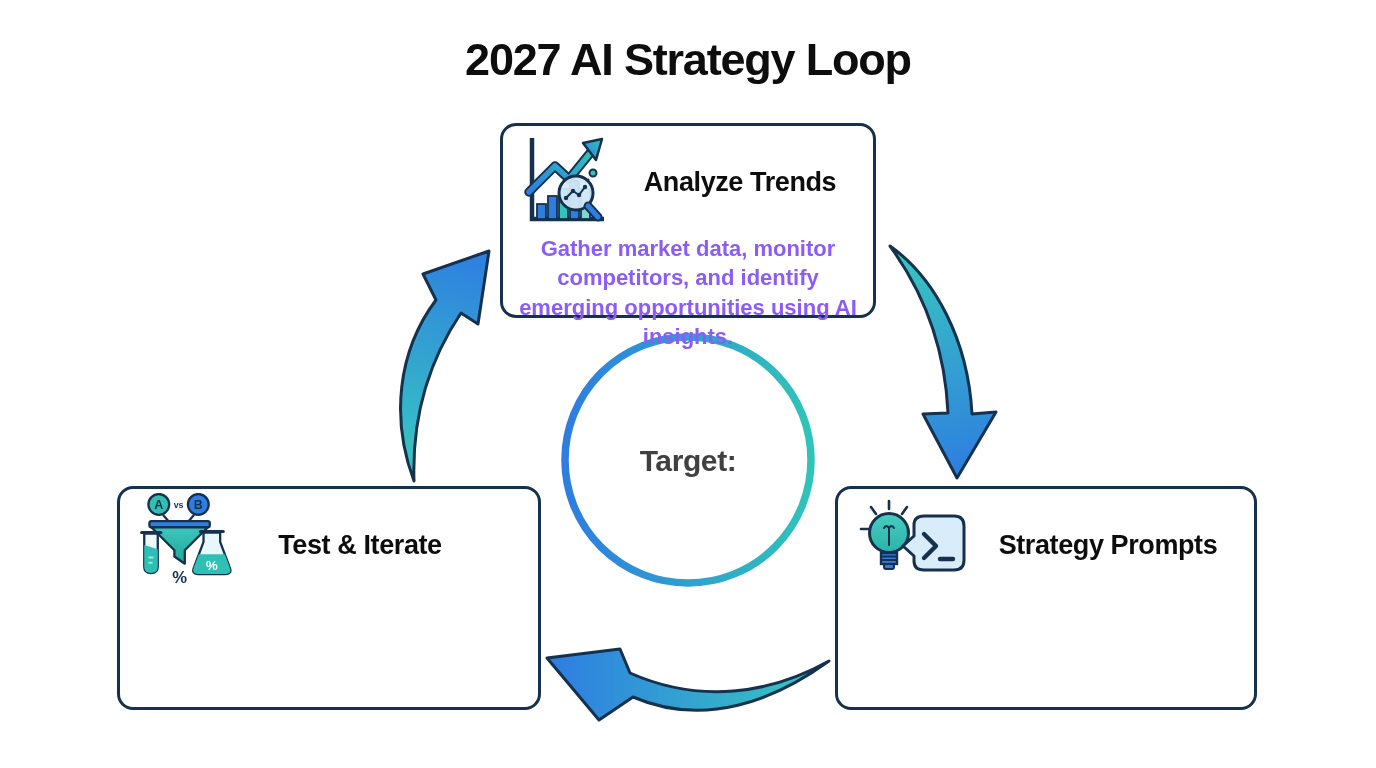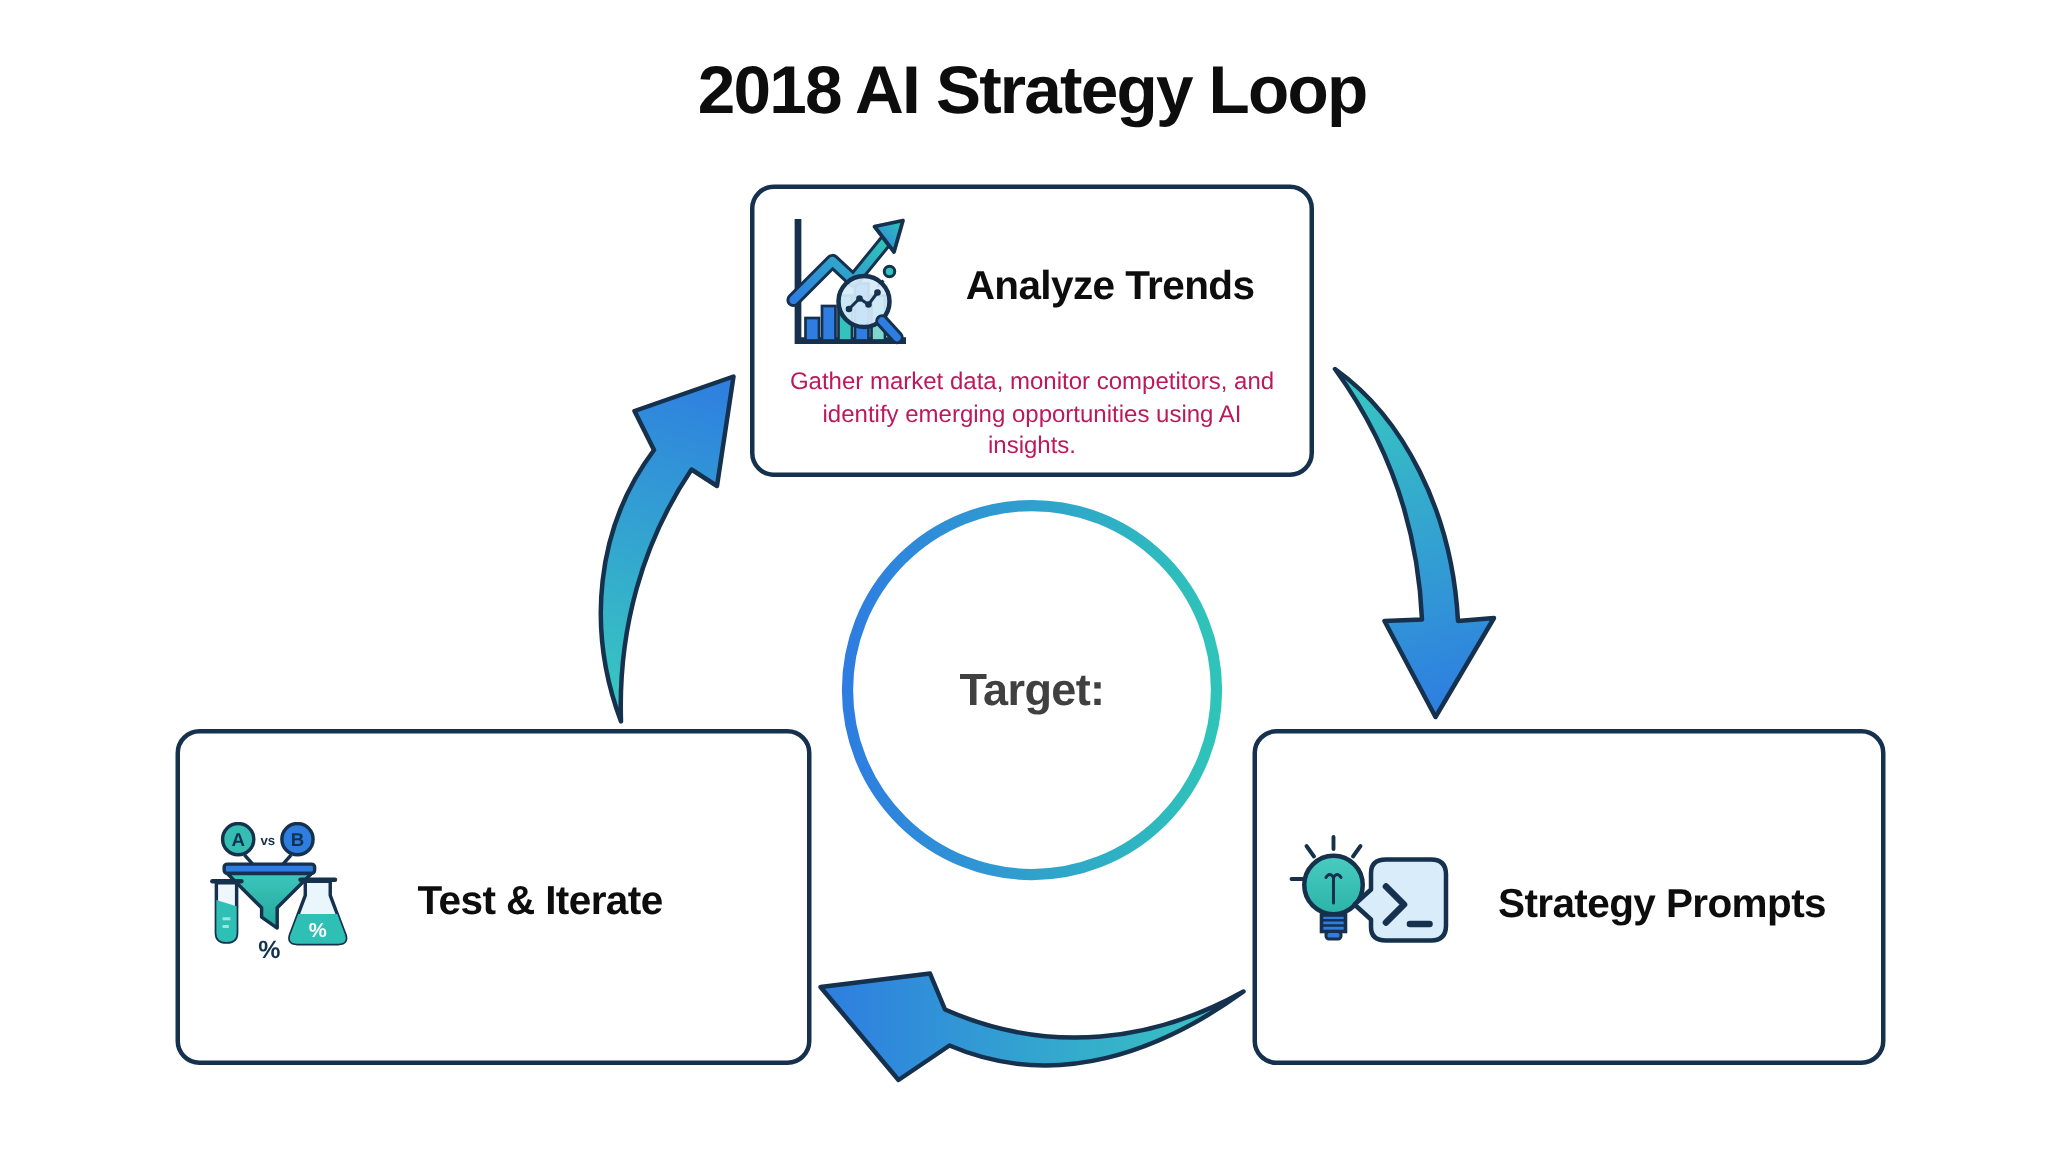--- a/index.html
+++ b/index.html
@@ -27,21 +27,20 @@
     top: 0; left: 0;
     width: 1376px; height: 768px;
   }
   .node {
     position: absolute;
     background: #ffffff;
     border: 3px solid #15314d;
     border-radius: 16px;
     display: flex;
     flex-direction: column;
-    justify-content: center;
   }
   .node-top    { left: 500px; top: 123px; width: 376px; height: 195px; }
   .node-left   { left: 117px; top: 486px; width: 424px; height: 224px; }
   .node-right  { left: 835px; top: 486px; width: 422px; height: 224px; }
   .node-header { display: flex; align-items: center; }
   .node-top .node-header   { margin-top: 6px;  height: 104px; }
   .node-left .node-header  { margin-top: 4px;  height: 104px; }
   .node-right .node-header { margin-top: 8px;  height: 96px;  }
   .node-icon { flex: 0 0 auto; }
   .node-top .node-icon   { margin-left: 16px; }
@@ -52,23 +51,24 @@
     text-align: center;
     font-size: 27px;
     font-weight: 700;
     letter-spacing: -0.4px;
     color: #0d0d0d;
   }
   .node-top .node-title   { padding-right: 12px; }
   .node-left .node-title  { padding-right: 60px; }
   .node-right .node-title { padding-right: 8px; }
   .node-desc {
-    font-size: 16px;
+    font-size: 22px;
     line-height: 1.34;
-    color: #be185d;
+    color: #8b5cf6;
+    font-weight: bold;
   }
   .node-top .node-desc   { text-align: center; margin: 2px 14px 0 14px; }
   .node-left .node-desc  { text-align: left;   margin: 4px 26px 0 32px; }
   .node-right .node-desc { text-align: left;   margin: 8px 22px 0 34px; }
   .center-circle {
     position: absolute;
     left: 565px; top: 337px;
     width: 246px; height: 246px;
     display: flex;
     flex-direction: column;
@@ -121,21 +121,21 @@
              C 391,420 397,352 436,300
              L 423,274 L 489,251 L 478,324 L 461,313
              C 428,362 412,420 414,481 Z" fill="url(#gArrowL)" stroke="#15314d" stroke-width="3" stroke-linejoin="round"></path>
 
     <path d="M 829,661
              C 770,694 700,704 630,673
              L 620,649 L 547,658 L 599,720 L 633,697
              C 705,728 775,700 829,661 Z" fill="url(#gArrowB)" stroke="#15314d" stroke-width="3" stroke-linejoin="round"></path>
   </svg>
 
-  <div class="page-title">2018 AI Strategy Loop</div>
+  <div class="page-title">2027 AI Strategy Loop</div>
 
   <div class="center-circle">
     <div class="center-text">
       <div>Target:</div>
     </div>
   </div>
 
   <div class="node node-top">
     <div class="node-header">
       <svg class="node-icon" width="100" height="100" viewBox="0 0 100 100">

